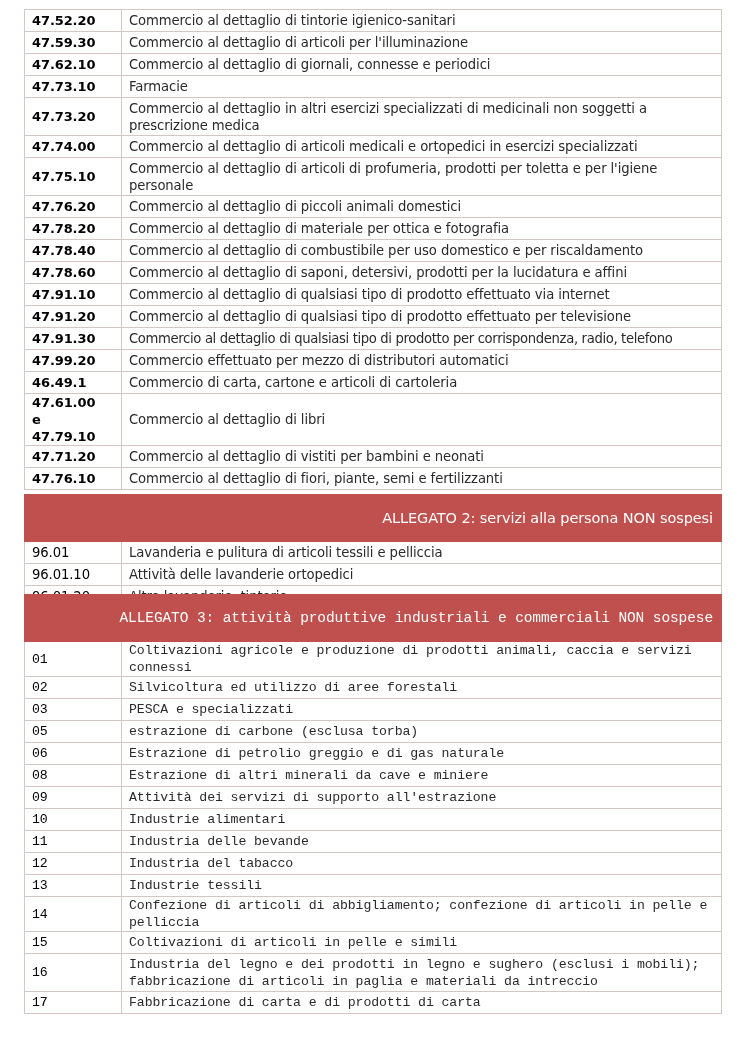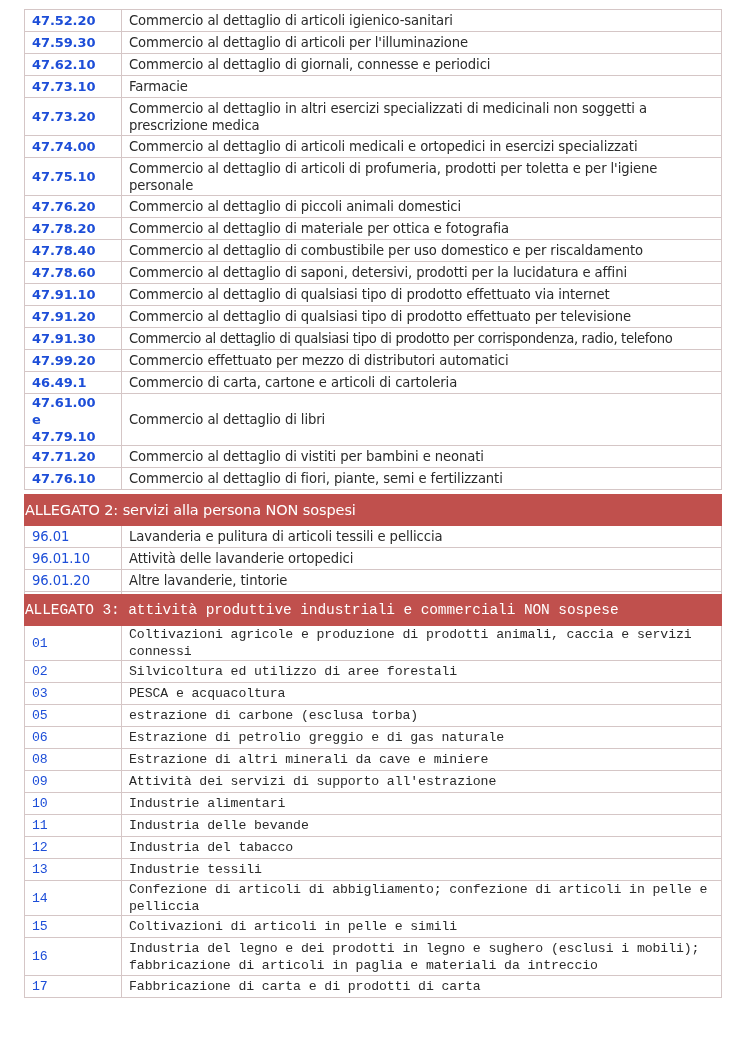--- a/index.html
+++ b/index.html
@@ -15,44 +15,44 @@
   .tbl td {
     border: 1px solid #d5c6c6;
     padding: 0 0 0 7px;
     font-size: 13.2px; line-height: 17px;
     vertical-align: middle;
     letter-spacing: -0.1px;
   }
   .tbl col.c1 { width: 97px; }
   .tbl tr.r1 td { height: 21px; }
   .tbl tr.r2 td { height: 37px; }
-  .tbl td.code { color: #1d4ed8; }
+  .tbl td.code { color: #000000; }
   .tbl.t1 td.code { font-weight: bold; font-size: 13px; }
   .tbl td.desc { color: #2a2a2a; white-space: normal; }
   .tbl tr.hdr td {
     background: #c0504d; color: #ffffff;
-    text-align: left; height: 30px; font-size: 14.5px;
-    border: 1px solid #c0504d; padding: 0; margin-top: 34px;
+    text-align: right; height: 30px; font-size: 14.5px;
+    border: 1px solid #c0504d; padding: 8px; margin-top: 34px;
   }
   .t1 { top: 9px; }
   .t2 { top: 494px; }
   .t3 { top: 594px; font-family: Liberation Mono, monospace; }
 </style>
 </head>
 <body>
 
 <table class="tbl t1">
   <colgroup>
       <col class="c1">
       <col>
     </colgroup>
   <tbody>
     <tr class="r1">
         <td class="code">47.52.20</td>
-        <td class="desc">Commercio al dettaglio di articoli igienico-sanitari</td>
+        <td class="desc">Commercio al dettaglio di tintorie igienico-sanitari</td>
       </tr>
     <tr class="r1">
         <td class="code">47.59.30</td>
         <td class="desc">Commercio al dettaglio di articoli per l'illuminazione</td>
       </tr>
     <tr class="r1">
         <td class="code">47.62.10</td>
         <td class="desc">Commercio al dettaglio di giornali, connesse e periodici</td>
       </tr>
     <tr class="r1">
@@ -162,21 +162,21 @@
     <tr class="r1">
         <td class="code">01</td>
         <td class="desc">Coltivazioni agricole e produzione di prodotti animali, caccia e servizi connessi</td>
       </tr>
     <tr class="r1">
         <td class="code">02</td>
         <td class="desc">Silvicoltura ed utilizzo di aree forestali</td>
       </tr>
     <tr class="r1">
         <td class="code">03</td>
-        <td class="desc">PESCA e acquacoltura</td>
+        <td class="desc">PESCA e specializzati</td>
       </tr>
     <tr class="r1">
         <td class="code">05</td>
         <td class="desc">estrazione di carbone (esclusa torba)</td>
       </tr>
     <tr class="r1">
         <td class="code">06</td>
         <td class="desc">Estrazione di petrolio greggio e di gas naturale</td>
       </tr>
     <tr class="r1">

